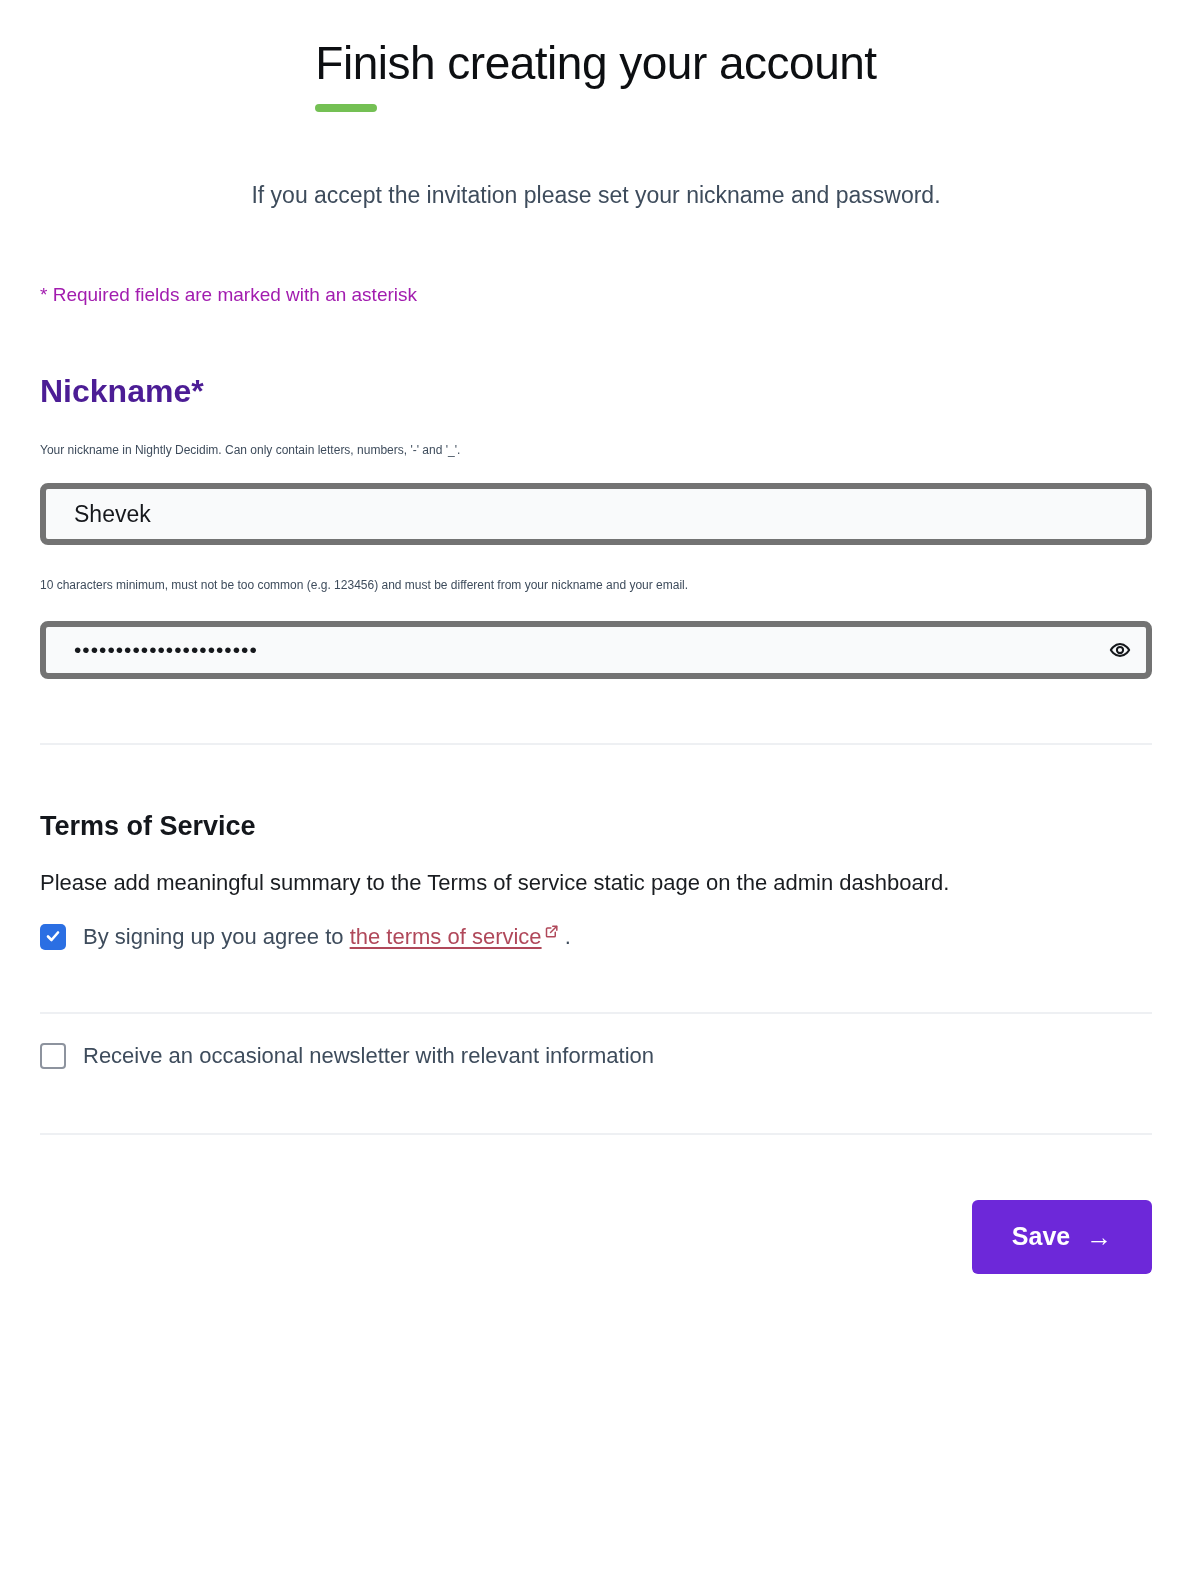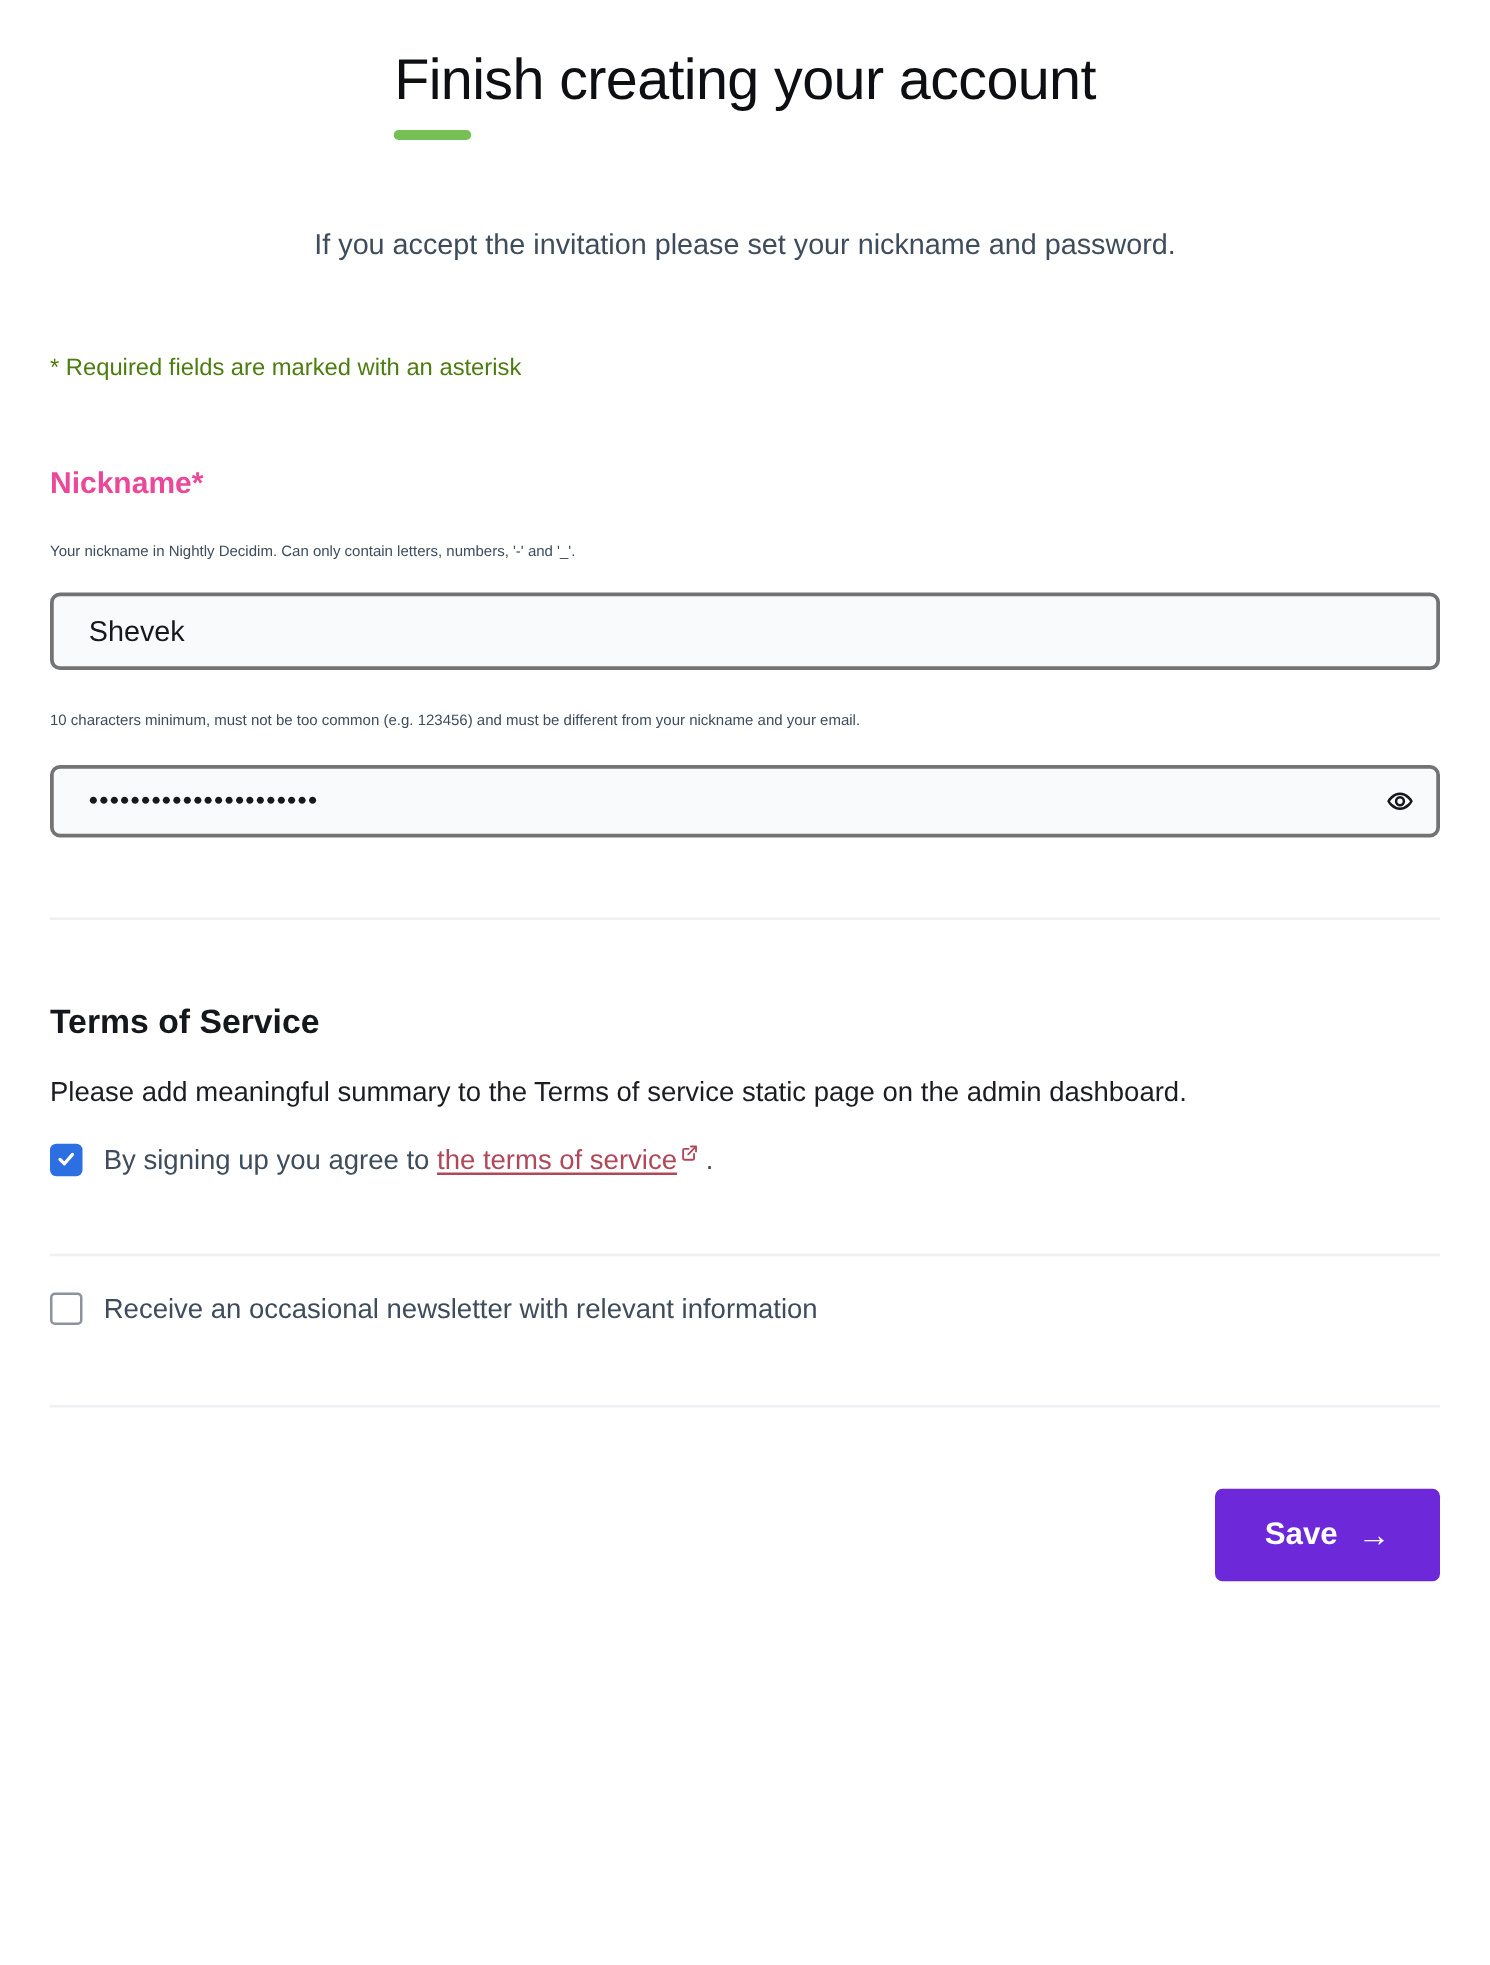--- a/index.html
+++ b/index.html
@@ -41,45 +41,45 @@
     text-align: center;
     font-size: 23px;
     line-height: 1.35;
     color: #3e4c5c;
   }
 
   
   .required-note {
     margin: 73px 0 0 0;
     font-size: 19px;
-    color: #4d7c0f;
+    color: #a21caf;
   }
   .field-label {
     margin: 67px 0 0 0;
-    font-size: 24px;
+    font-size: 32px;
     font-weight: 700;
-    color: #ec4899;
+    color: #4c1d95;
   }
   .field-help {
     margin: 32px 0 0 0;
     font-size: 12px;
     line-height: 1.35;
     color: #3e4c5c;
     max-width: 1080px;
   }
 
   
   .text-input {
     display: block;
     box-sizing: border-box;
     width: 100%;
     height: 62px;
     margin-top: 25px;
     padding: 0 28px;
-    border: 3px solid #737373;
+    border: 6px solid #737373;
     border-radius: 8px;
     background: #f9fafb;
     font-family: "Liberation Sans", sans-serif;
     font-size: 23px;
     color: #16181c;
     outline: none;
   }
   .password-wrap { position: relative; margin-top: 27px; }
   .password-wrap .text-input {
     margin-top: 0;

